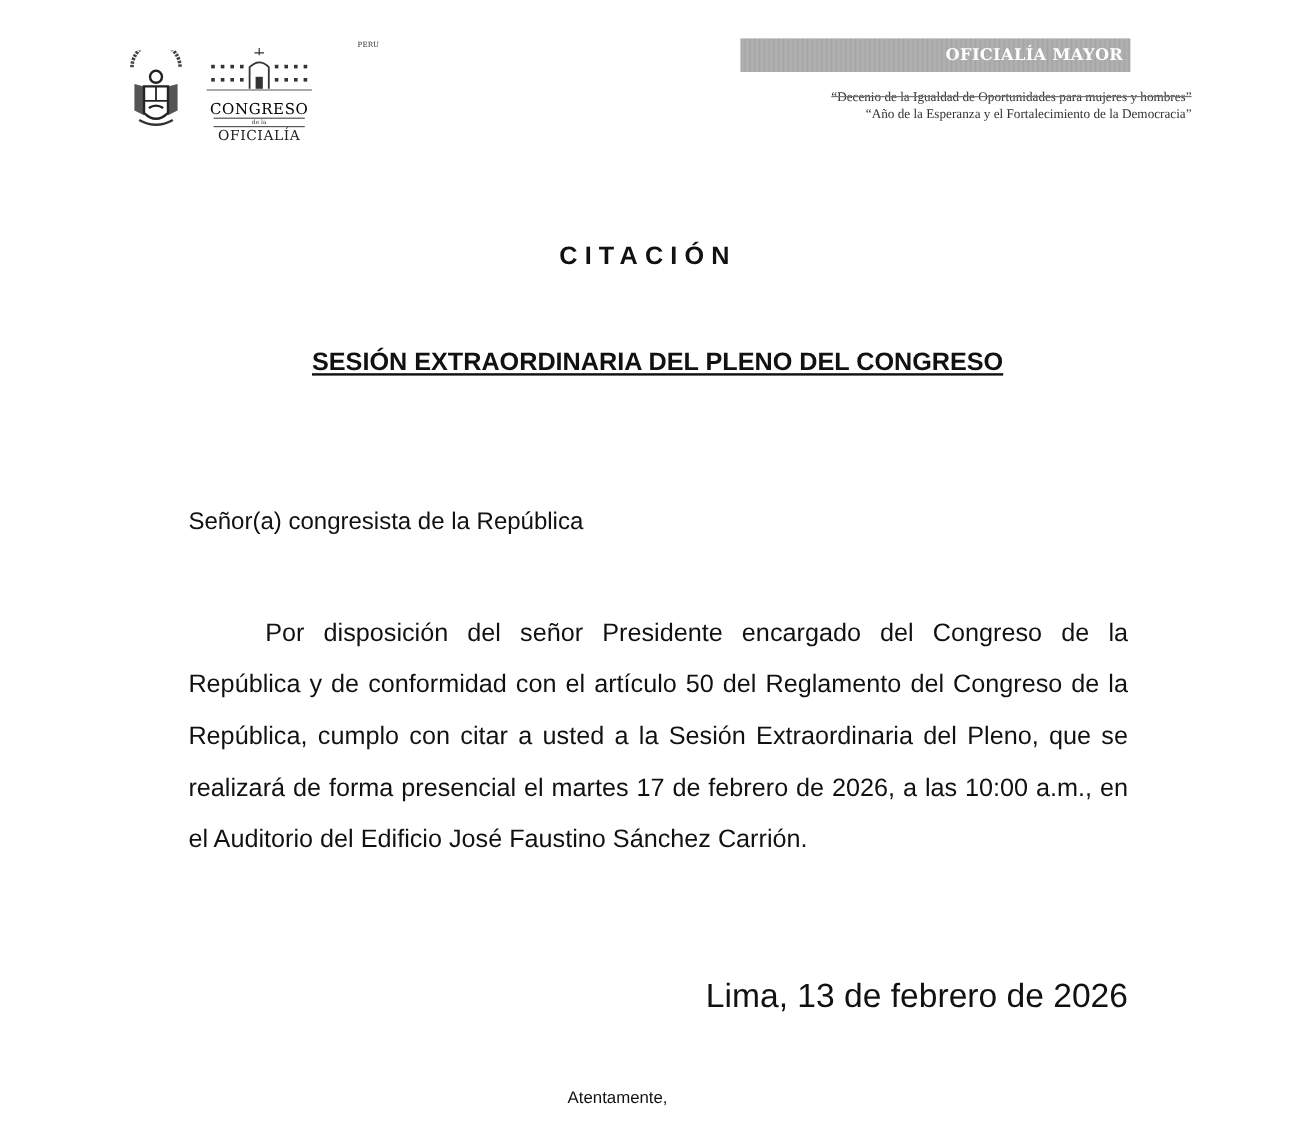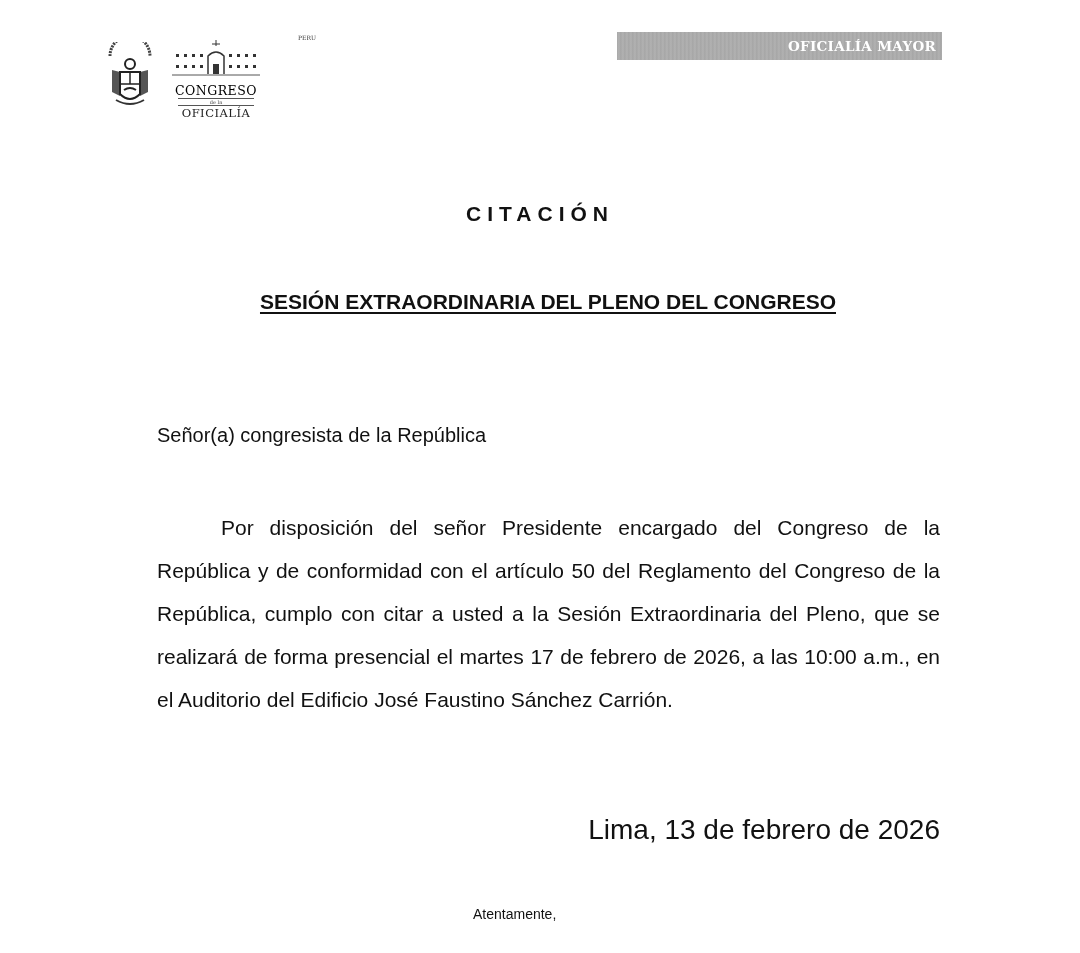--- a/index.html
+++ b/index.html
@@ -69,20 +69,22 @@
     <div class="name1">CONGRESO</div>
     <div class="dela">de la</div>
     <div class="name2">OFICIALÍA</div>
   </div>
 </div>
 
 <div class="banner">
   <span>OFICIALÍA MAYOR</span>
 </div>
 <div class="mottos">
+  <div class="m1">“Decenio de la Igualdad de Oportunidades para mujeres y hombres”</div>
+  <div>“Año de la Esperanza y el Fortalecimiento de la Democracia”</div>
 </div>
 
 <div class="title">CITACIÓN</div>
 <div class="subtitle">SESIÓN EXTRAORDINARIA DEL PLENO DEL CONGRESO</div>
 <div class="salutation">Señor(a) congresista de la República</div>
 <div class="body">Por disposición del señor Presidente encargado del Congreso de la República y de conformidad con el artículo 50 del Reglamento del Congreso de la República, cumplo con citar a usted a la Sesión Extraordinaria del Pleno, que se realizará de forma presencial el martes 17 de febrero de 2026, a las 10:00 a.m., en el Auditorio del Edificio José Faustino Sánchez Carrión.</div>
 <div class="date">Lima, 13 de febrero de 2026</div>
 <div class="closing">Atentamente,</div>
 
 </body></html>

